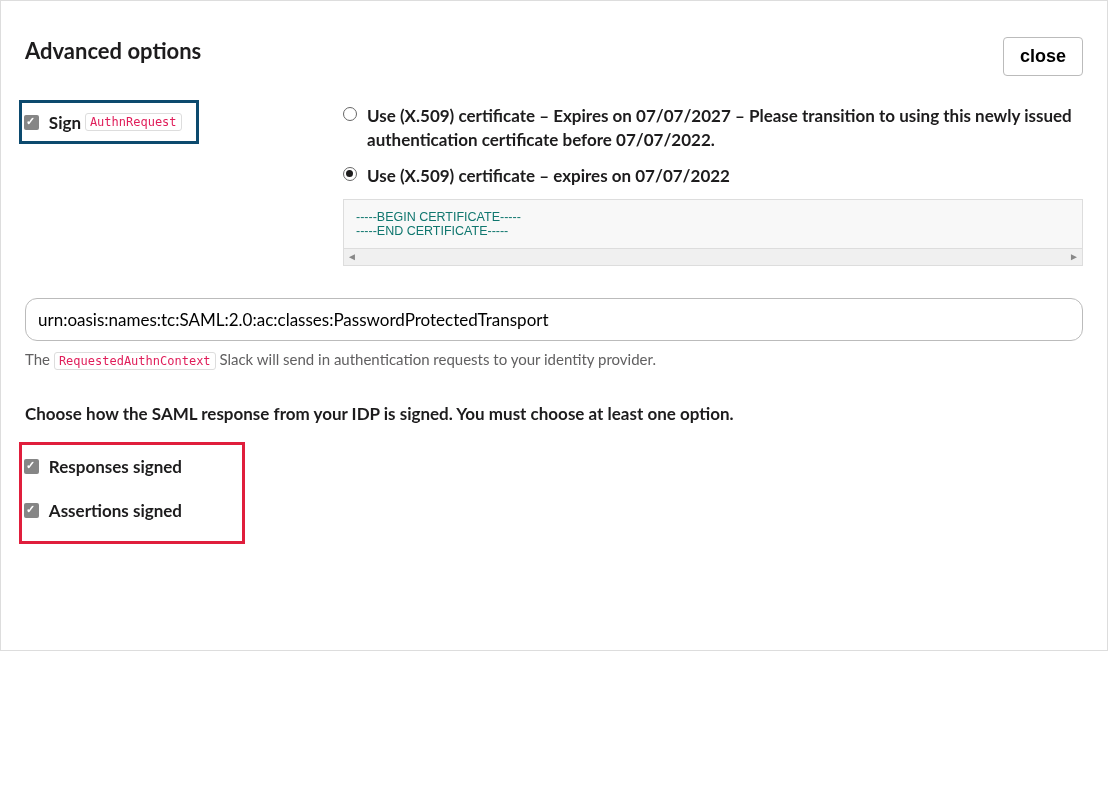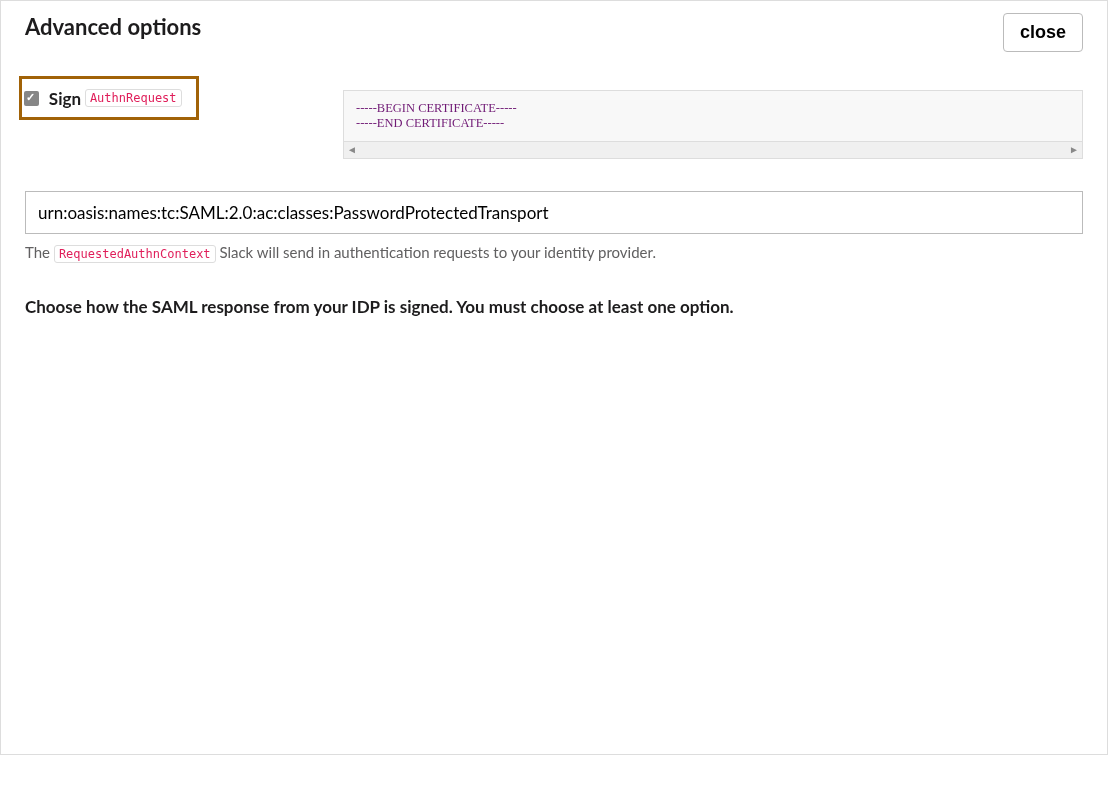--- a/index.html
+++ b/index.html
@@ -4,23 +4,23 @@
   <style>
     * { box-sizing: border-box; margin: 0; padding: 0; }
     body {
       font-family: -apple-system, BlinkMacSystemFont, "Segoe UI", "Lato", sans-serif;
       font-size: 15px;
       color: #1d1c1d;
       background: #fff;
     }
     .panel {
       width: 1108px;
-      height: 755px;
-      border: 1px solid #ddd;
-      padding: 12px 24px 24px 24px;
+      height: 651px;
+      border: 1px solid #ddd;
+      padding: 36px 24px 24px 24px;
       position: relative;
     }
     .header-row {
       display: flex;
       justify-content: space-between;
       align-items: flex-start;
       margin-bottom: 28px;
     }
     .title {
       font-size: 22px;
@@ -42,21 +42,21 @@
     }
     .label-col {
       width: 318px;
       flex-shrink: 0;
       padding-top: 2px;
     }
     .content-col {
       flex: 1;
     }
     .highlight-box {
-      border: 3px solid #a16207;
+      border: 3px solid #0c4a6e;
       display: inline-block;
       padding: 8px 14px 8px 2px;
       margin-left: -6px;
       margin-top: -6px;
     }
     .highlight-box2 {
       border: 3px solid #e01e3c;
       display: inline-block;
       padding: 10px 60px 20px 2px;
       margin-left: -6px;
@@ -133,23 +133,23 @@
     .helper-text {
       color: #616061;
       font-size: 15px;
       margin-top: 6px;
       line-height: 1.6;
     }
     .cert-box {
       border: 1px solid #ddd;
       background: #f8f8f8;
       padding: 10px 12px;
-      font-family: Liberation Serif, serif;
+      font-family: Liberation Sans, sans-serif;
       font-size: 12.5px;
-      color: #701a75;
+      color: #0f766e;
       margin-top: 10px;
       overflow-x: auto;
       white-space: pre;
       position: relative;
     }
     .scrollbar {
       height: 17px;
       background: #f0f0f0;
       border: 1px solid #ddd;
       border-top: none;
@@ -165,21 +165,21 @@
       line-height: 15px;
       font-size: 10px;
     }
     .scroll-arrow.left { left: 0; }
     .scroll-arrow.right { right: 0; }
     .text-input {
       width: 100%;
       padding: 10px 12px;
       font-size: 17px;
       border: 1px solid #bbb;
-      border-radius: 0;
+      border-radius: 12px;
       font-family: inherit;
     }
     .text-input.large {
       font-size: 20px;
       padding: 12px 14px;
     }
     .section-text {
       font-weight: 700;
       font-size: 17px;
       margin-top: 20px;
@@ -202,20 +202,28 @@
   
   <div class="form-row">
     <div class="label-col">
       <div class="highlight-box">
         <span class="chk"></span>
         <span class="label-text">Sign</span>
         <span class="code-pill">AuthnRequest</span>
       </div>
     </div>
     <div class="content-col">
+      <div class="radio-row">
+        <div class="radio"></div>
+        <div class="radio-label">Use (X.509) certificate – Expires on 07/07/2027 – Please transition to using this newly issued authentication certificate before 07/07/2022.</div>
+      </div>
+      <div class="radio-row">
+        <div class="radio selected"></div>
+        <div class="radio-label">Use (X.509) certificate – expires on 07/07/2022</div>
+      </div>
       <div class="cert-box">-----BEGIN CERTIFICATE-----
 -----END CERTIFICATE-----</div>
       <div class="scrollbar">
         <div class="scroll-arrow left">◄</div>
         <div class="scroll-arrow right">►</div>
       </div>
     </div>
   </div>
 
   
@@ -226,14 +234,24 @@
         <span>The </span><span class="code-pill">RequestedAuthnContext</span><span> Slack will send in authentication requests to your identity provider.</span>
       </div>
     </div>
   </div>
 
   
 
   
   <div class="section-text">Choose how the SAML response from your IDP is signed. You must choose at least one option.</div>
 
+  <div class="highlight-box2">
+    <div class="check-line">
+      <span class="chk"></span>
+      <span class="label-text-normal" style="font-weight:700">Responses signed</span>
+    </div>
+    <div class="check-line" style="margin-bottom:0">
+      <span class="chk"></span>
+      <span class="label-text-normal" style="font-weight:700">Assertions signed</span>
+    </div>
+  </div>
 
 </div>
 
 </body></html>

